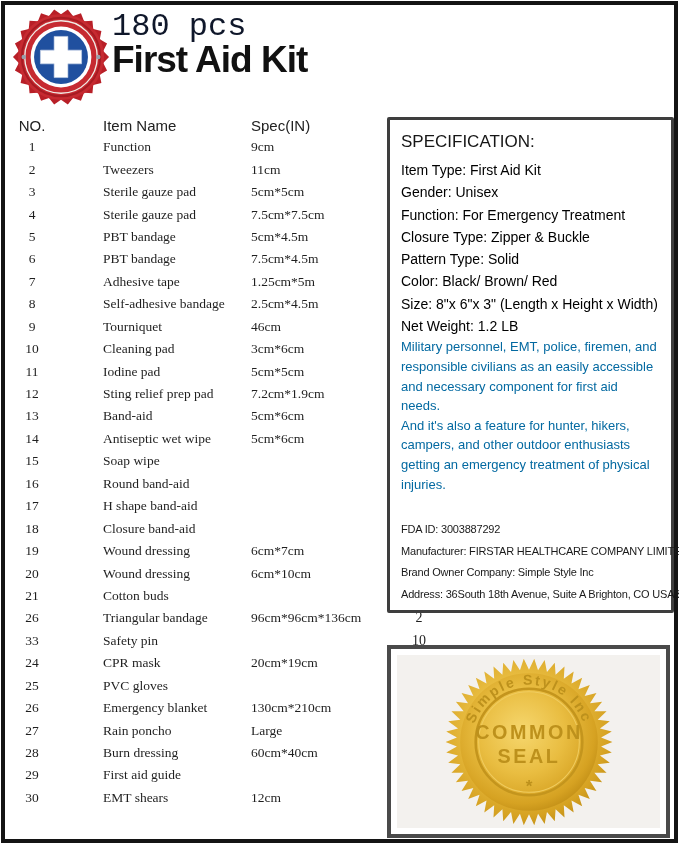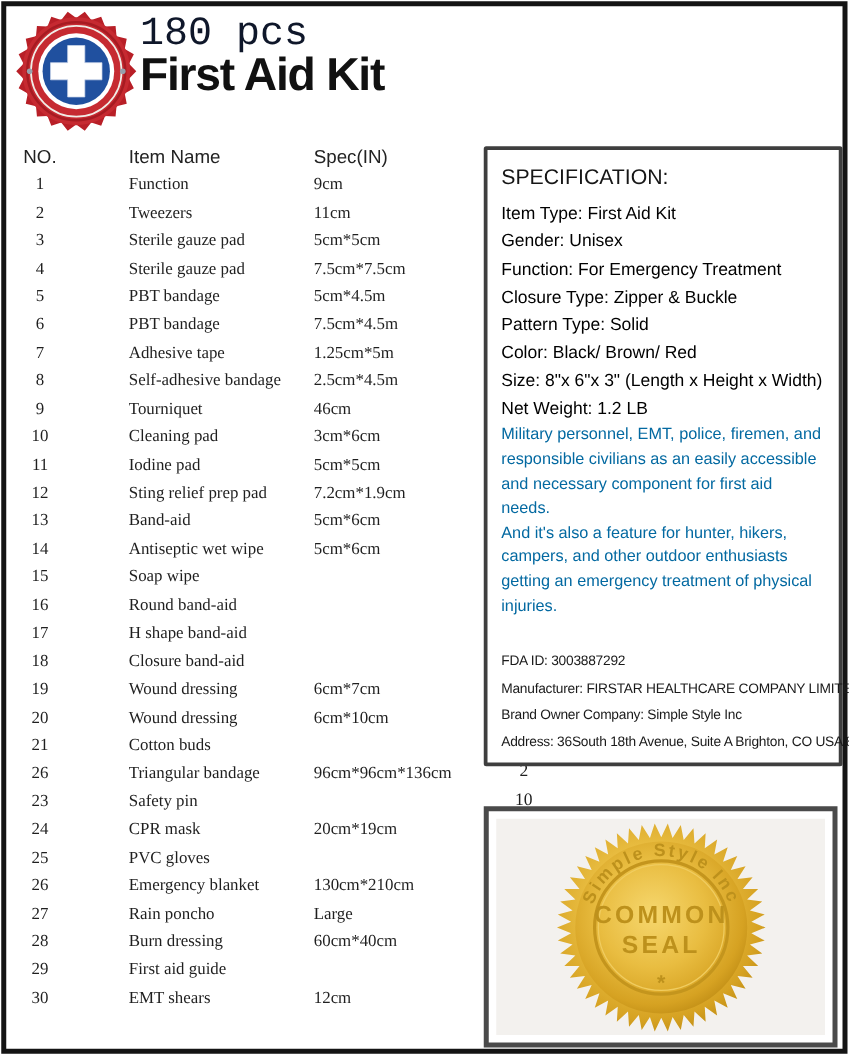--- a/index.html
+++ b/index.html
@@ -223,21 +223,21 @@
         </div>
 
         <div class="tgrid trow">
           <div class="c-no">26</div>
           <div class="c-name">Triangular bandage</div>
           <div class="c-spec">96cm*96cm*136cm</div>
           <div class="c-qty">2</div>
         </div>
 
         <div class="tgrid trow">
-          <div class="c-no">23</div>
+          <div class="c-no">33</div>
           <div class="c-name">Safety pin</div>
           <div class="c-spec"></div>
           <div class="c-qty">10</div>
         </div>
 
         <div class="tgrid trow">
           <div class="c-no">24</div>
           <div class="c-name">CPR mask</div>
           <div class="c-spec">20cm*19cm</div>
           <div class="c-qty">1</div>

